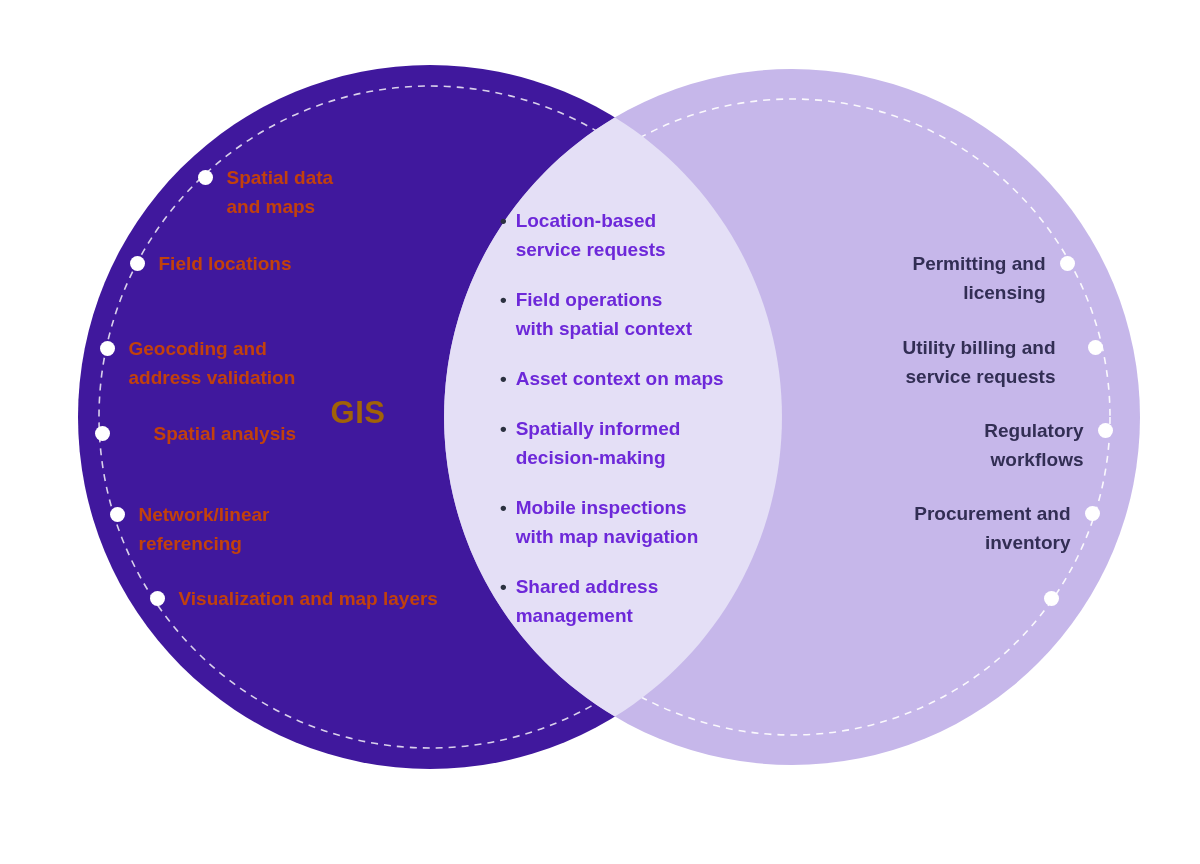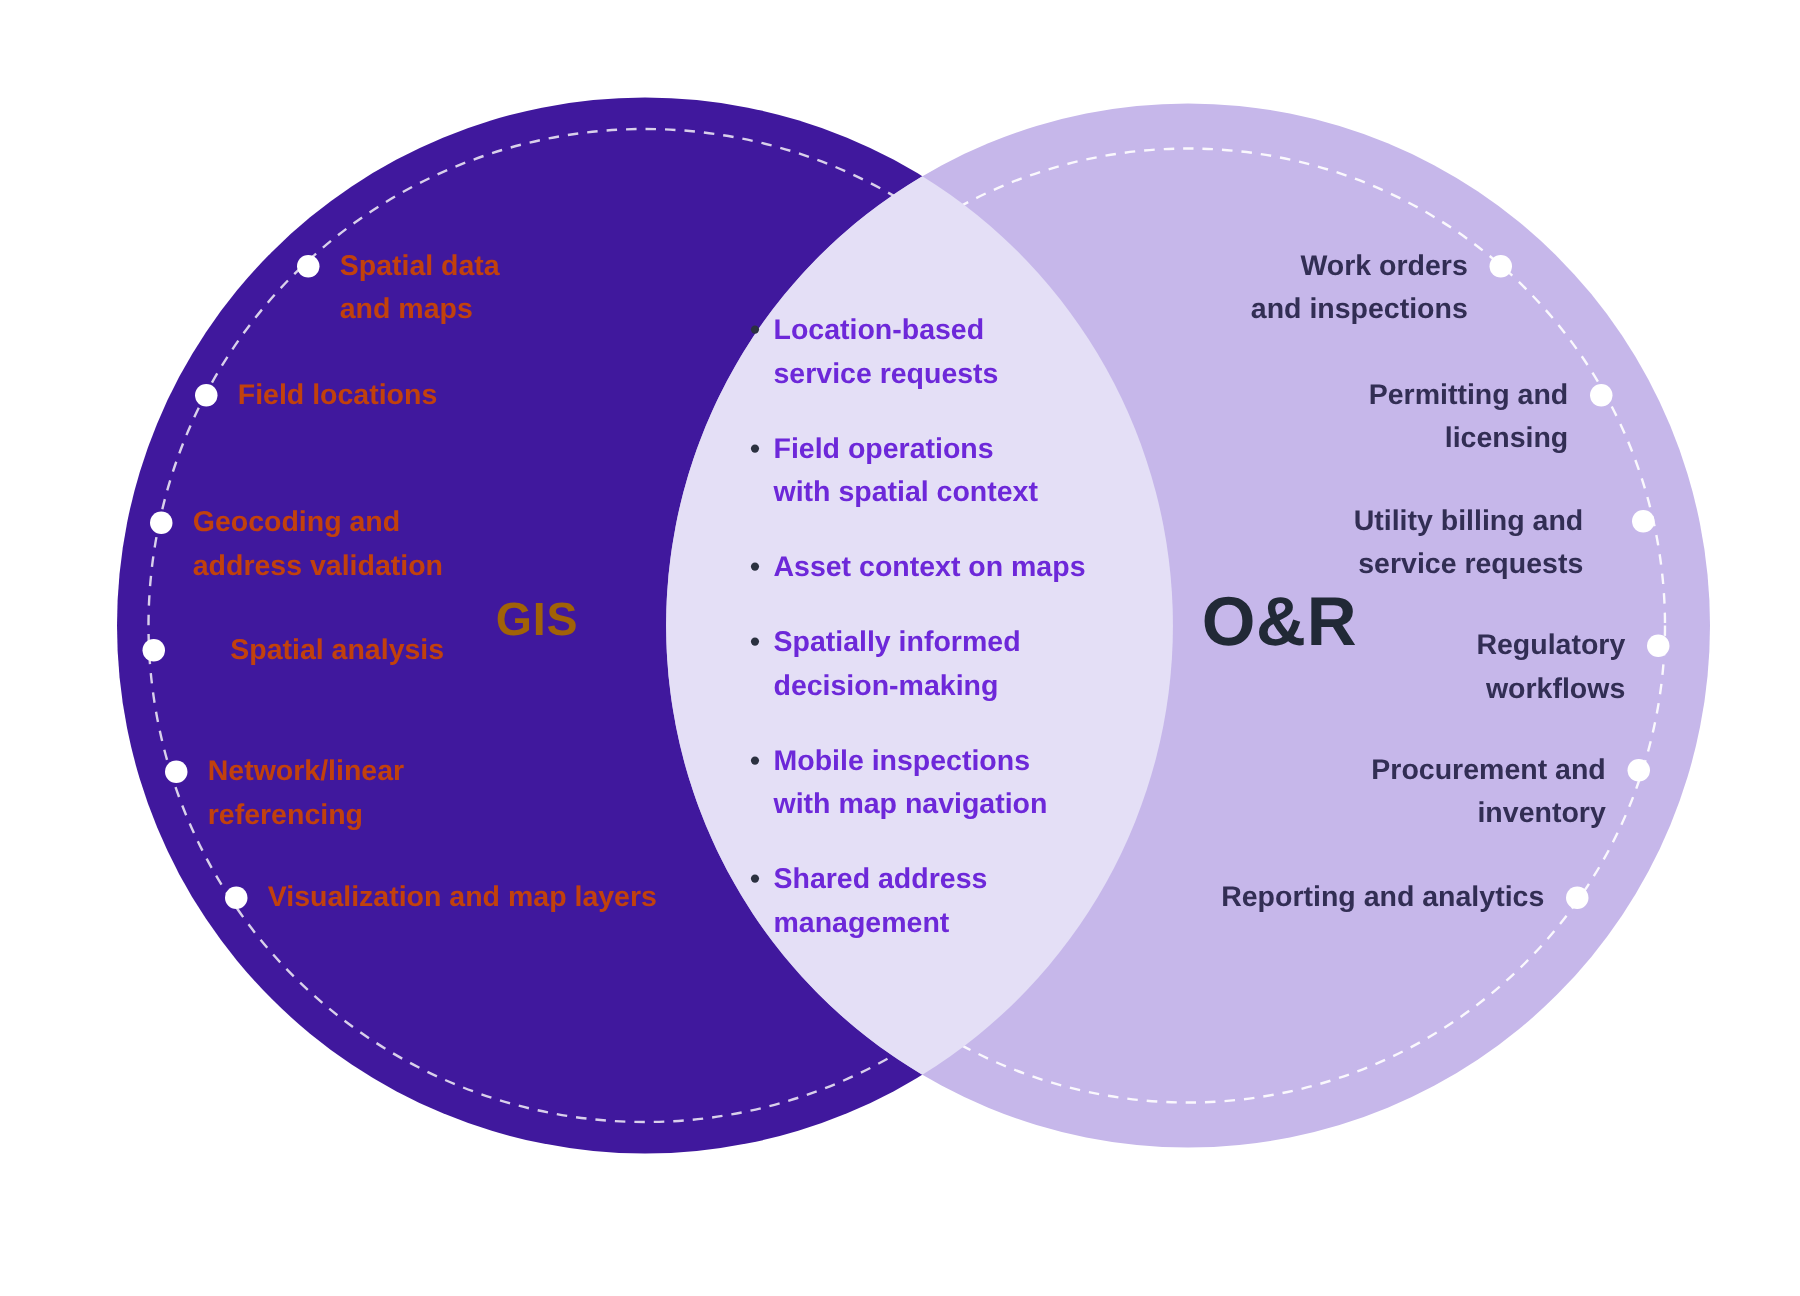--- a/index.html
+++ b/index.html
@@ -73,21 +73,20 @@
   <svg class="venn-svg" width="1200" height="864" viewBox="0 0 1200 864">
     <circle cx="430" cy="417" r="352" fill="#40189d"></circle>
     <circle cx="792" cy="417" r="348" fill="#c6b7ea"></circle>
     <circle cx="430" cy="417" r="331" fill="none" stroke-width="1.6" stroke-dasharray="7 6" opacity="0.8" stroke="#ffffff"></circle>
     <circle cx="792" cy="417" r="318" fill="none" stroke-width="1.6" stroke-dasharray="7 6" opacity="0.9" stroke="#ffffff"></circle>
     <path d="M 614.9 117.5 A 352 352 0 0 1 614.9 716.5 A 348 348 0 0 1 614.9 117.5 Z" fill="#e4dff6"></path>
   </svg>
 
   <div class="circle-title title-gis" style="left:358px;top:413px;">GIS</div>
 
-  <div class="circle-title title-or" style="left:853px;top:414px;">O&amp;R</div>
 
   <div class="item left" style="left:197.5px;top:162.5px;">
     <span class="dot"></span>
     <span class="txt">Spatial data
 and maps</span>
   </div>
   <div class="item left" style="left:129.5px;top:248.5px;">
     <span class="dot"></span>
     <span class="txt">Field locations</span>
   </div>
@@ -135,25 +134,20 @@
       <span class="txt">Mobile inspections
 with map navigation</span>
     </div>
     <div class="center-item">
       <span class="bullet">•</span>
       <span class="txt">Shared address
 management</span>
     </div>
   </div>
 
-  <div class="item right" style="right:192.5px;top:162.5px;">
-    <span class="dot"></span>
-    <span class="txt">Work orders
-and inspections</span>
-  </div>
   <div class="item right" style="right:125.5px;top:248.5px;">
     <span class="dot"></span>
     <span class="txt">Permitting and
 licensing</span>
   </div>
   <div class="item right" style="right:97.5px;top:332.5px;gap:32px;">
     <span class="dot"></span>
     <span class="txt">Utility billing and
 service requests</span>
   </div>
@@ -162,16 +156,15 @@
     <span class="txt">Regulatory
 workflows</span>
   </div>
   <div class="item right" style="right:100.5px;top:498.5px;">
     <span class="dot"></span>
     <span class="txt">Procurement and
 inventory</span>
   </div>
   <div class="item right" style="right:141.5px;top:583.5px;">
     <span class="dot"></span>
-    <span class="txt">Reporting and analytics</span>
   </div>
 
 </div>
 
 </body></html>

